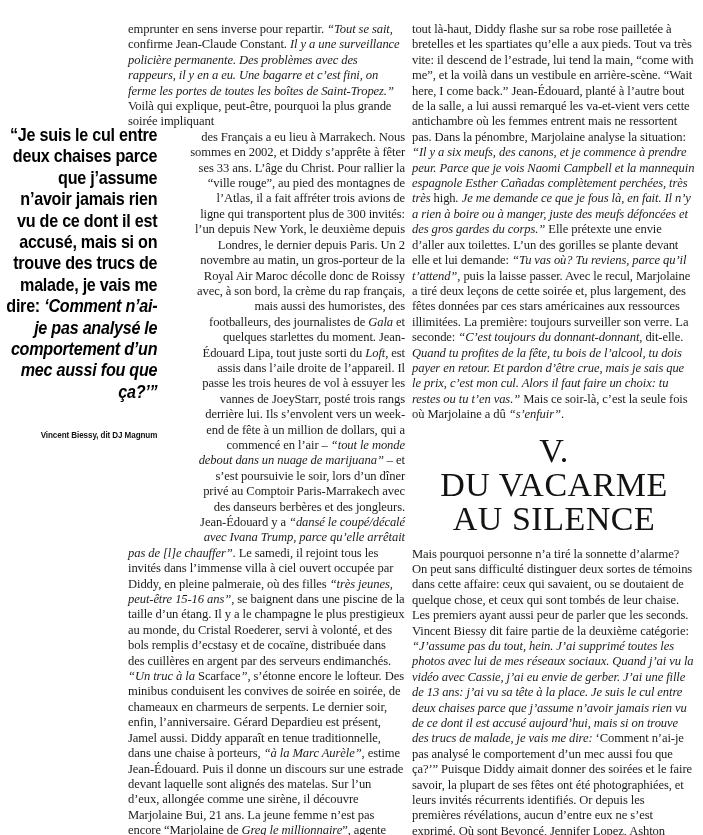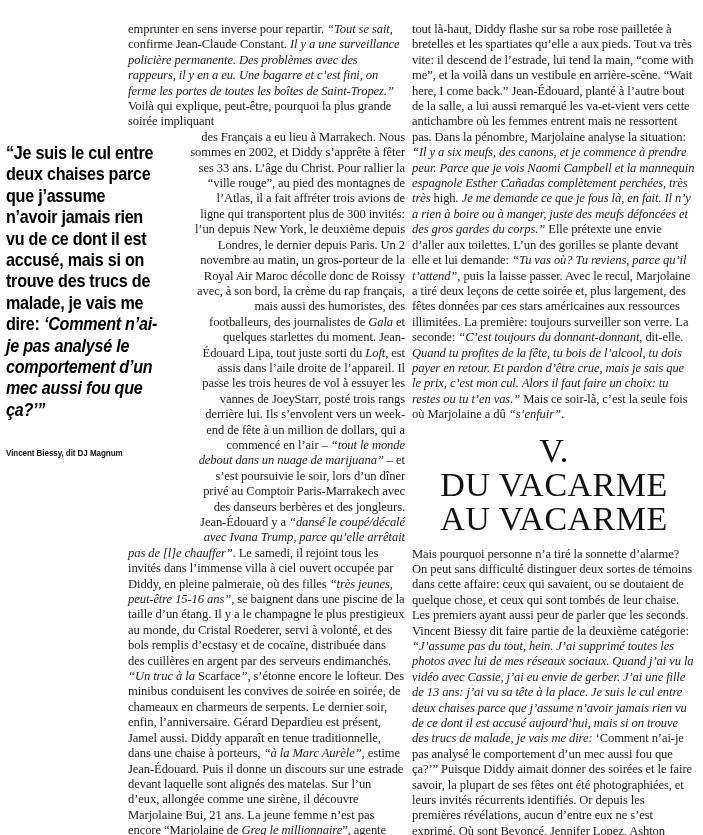--- a/index.html
+++ b/index.html
@@ -28,22 +28,23 @@
   .col-mid   { left: 128px; width: 277px; }
   .col-right { left: 412px; width: 284px; }
   .seg { margin: 0; }
   .seg i { }
   
   .seg-indent { margin-left: 62px; text-align: right; }
   
   .pullquote {
     position: absolute;
     left: 6px;
-    top: 142px;
+    top: 124px;
     width: 178px;
+    text-align: right;
   }
   .pq-inner {
     transform: scaleX(0.85);
     transform-origin: 0 0;
   }
   .pq-text {
     margin: 0;
     font-family: "Liberation Sans", sans-serif;
     font-weight: 700;
     font-size: 19px;
@@ -89,18 +90,18 @@
     <p class="seg"><span>emprunter en sens inverse pour repartir. </span><i>“Tout se sait,</i><span> confirme Jean-Claude Constant. </span><i>Il y a une surveillance policière permanente. Des problèmes avec des rappeurs, il y en a eu. Une bagarre et c’est fini, on ferme les portes de toutes les boîtes de Saint-Tropez.”</i><span> Voilà qui explique, peut-être, pourquoi la plus grande soirée impliquant</span></p>
     <p class="seg seg-indent"><span>des Français a eu lieu à Marrakech. Nous sommes en 2002, et Diddy s’apprête à fêter ses 33 ans. L’âge du Christ. Pour rallier la “ville rouge”, au pied des montagnes de l’Atlas, il a fait affréter trois avions de ligne qui transportent plus de 300 invités: l’un depuis New York, le deuxième depuis Londres, le dernier depuis Paris. Un 2 novembre au matin, un gros-porteur de la Royal Air Maroc décolle donc de Roissy avec, à son bord, la crème du rap français, mais aussi des humoristes, des footballeurs, des journalistes de </span><i>Gala</i><span> et quelques starlettes du moment. Jean-Édouard Lipa, tout juste sorti du </span><i>Loft</i><span>, est assis dans l’aile droite de l’appareil. Il passe les trois heures de vol à essuyer les vannes de JoeyStarr, posté trois rangs derrière lui. Ils s’envolent vers un week-end de fête à un million de dollars, qui a commencé en l’air – </span><i>“tout le monde debout dans un nuage de marijuana”</i><span> – et s’est poursuivie le soir, lors d’un dîner privé au Comptoir Paris-Marrakech avec des danseurs berbères et des jongleurs. Jean-Édouard y a </span><i>“dansé le coupé/décalé avec Ivana Trump, parce qu’elle arrêtait</i></p>
     <p class="seg"><i>pas de [l]e chauffer”</i><span>. Le samedi, il rejoint tous les invités dans l’immense villa à ciel ouvert occupée par Diddy, en pleine palmeraie, où des filles </span><i>“très jeunes, peut-être 15-16 ans”</i><span>, se baignent dans une piscine de la taille d’un étang. Il y a le champagne le plus prestigieux au monde, du Cristal Roederer, servi à volonté, et des bols remplis d’ecstasy et de cocaïne, distribuée dans des cuillères en argent par des serveurs endimanchés. </span><i>“Un truc à la </i><span>Scarface</span><i>”</i><span>, s’étonne encore le lofteur. Des minibus conduisent les convives de soirée en soirée, de chameaux en charmeurs de serpents. Le dernier soir, enfin, l’anniversaire. Gérard Depardieu est présent, Jamel aussi. Diddy apparaît en tenue traditionnelle, dans une chaise à porteurs, </span><i>“à la Marc Aurèle”</i><span>, estime Jean-Édouard. Puis il donne un discours sur une estrade devant laquelle sont alignés des matelas. Sur l’un d’eux, allongée comme une sirène, il découvre Marjolaine Bui, 21 ans. La jeune femme n’est pas encore “Marjolaine de </span><i>Greg le millionnaire</i><span>”, agente immobilière ou chroniqueuse chez Cyril Hanouna. À l’époque, elle est étudiante dans une école de stylisme-modélisme et sort avec un type qui tient des boîtes de nuit. C’est lui qui était invité à l’anniversaire. Des années plus tard, dans un café parisien, elle se souvient de tout: sur la scène,</span></p>
   </div>
 
   <div class="col col-right">
     <p class="seg"><span>tout là-haut, Diddy flashe sur sa robe rose pailletée à bretelles et les spartiates qu’elle a aux pieds. Tout va très vite: il descend de l’estrade, lui tend la main, “come with me”, et la voilà dans un vestibule en arrière-scène. “Wait here, I come back.” Jean-Édouard, planté à l’autre bout de la salle, a lui aussi remarqué les va-et-vient vers cette antichambre où les femmes entrent mais ne ressortent pas. Dans la pénombre, Marjolaine analyse la situation: </span><i>“Il y a six meufs, des canons, et je commence à prendre peur. Parce que je vois Naomi Campbell et la mannequin espagnole Esther Cañadas complètement perchées, très très </i><span>high</span><i>. Je me demande ce que je fous là, en fait. Il n’y a rien à boire ou à manger, juste des meufs défoncées et des gros gardes du corps.”</i><span> Elle prétexte une envie d’aller aux toilettes. L’un des gorilles se plante devant elle et lui demande: </span><i>“Tu vas où? Tu reviens, parce qu’il t’attend”</i><span>, puis la laisse passer. Avec le recul, Marjolaine a tiré deux leçons de cette soirée et, plus largement, des fêtes données par ces stars américaines aux ressources illimitées. La première: toujours surveiller son verre. La seconde: </span><i>“C’est toujours du donnant-donnant</i><span>, dit-elle. </span><i>Quand tu profites de la fête, tu bois de l’alcool, tu dois payer en retour. Et pardon d’être crue, mais je sais que le prix, c’est mon cul. Alors il faut faire un choix: tu restes ou tu t’en vas.”</i><span> Mais ce soir-là, c’est la seule fois où Marjolaine a dû </span><i>“s’enfuir”</i><span>.</span></p>
     <h2 class="section-heading">
       <span class="h-line">V.</span>
       <span class="h-line">DU VACARME</span>
-      <span class="h-line">AU VACARME</span>
+      <span class="h-line">AU SILENCE</span>
     </h2>
     <p class="seg"><span>Mais pourquoi personne n’a tiré la sonnette d’alarme? On peut sans difficulté distinguer deux sortes de témoins dans cette affaire: ceux qui savaient, ou se doutaient de quelque chose, et ceux qui sont tombés de leur chaise. Les premiers ayant aussi peur de parler que les seconds. Vincent Biessy dit faire partie de la deuxième catégorie: </span><i>“J’assume pas du tout, hein. J’ai supprimé toutes les photos avec lui de mes réseaux sociaux. Quand j’ai vu la vidéo avec Cassie, j’ai eu envie de gerber. J’ai une fille de 13 ans: j’ai vu sa tête à la place. Je suis le cul entre deux chaises parce que j’assume n’avoir jamais rien vu de ce dont il est accusé aujourd’hui, mais si on trouve des trucs de malade, je vais me dire: </i><span>‘Comment n’ai-je pas analysé le comportement d’un mec aussi fou que ça?’”</span><span> Puisque Diddy aimait donner des soirées et le faire savoir, la plupart de ses fêtes ont été photographiées, et leurs invités récurrents identifiés. Or depuis les premières révélations, aucun d’entre eux ne s’est exprimé. Où sont Beyoncé, Jennifer Lopez, Ashton Kutcher? Terrés dans la peur d’être emportés par la vague, qu’ils fassent partie des complices ou des surpris. Pour ceux qui parlent, c’est encore pire: prenez Mylah Morales, dite “Glaminator”, maquilleuse historique de Rihanna.</span></p>
   </div>
 
 </div>
 
 </body></html>

